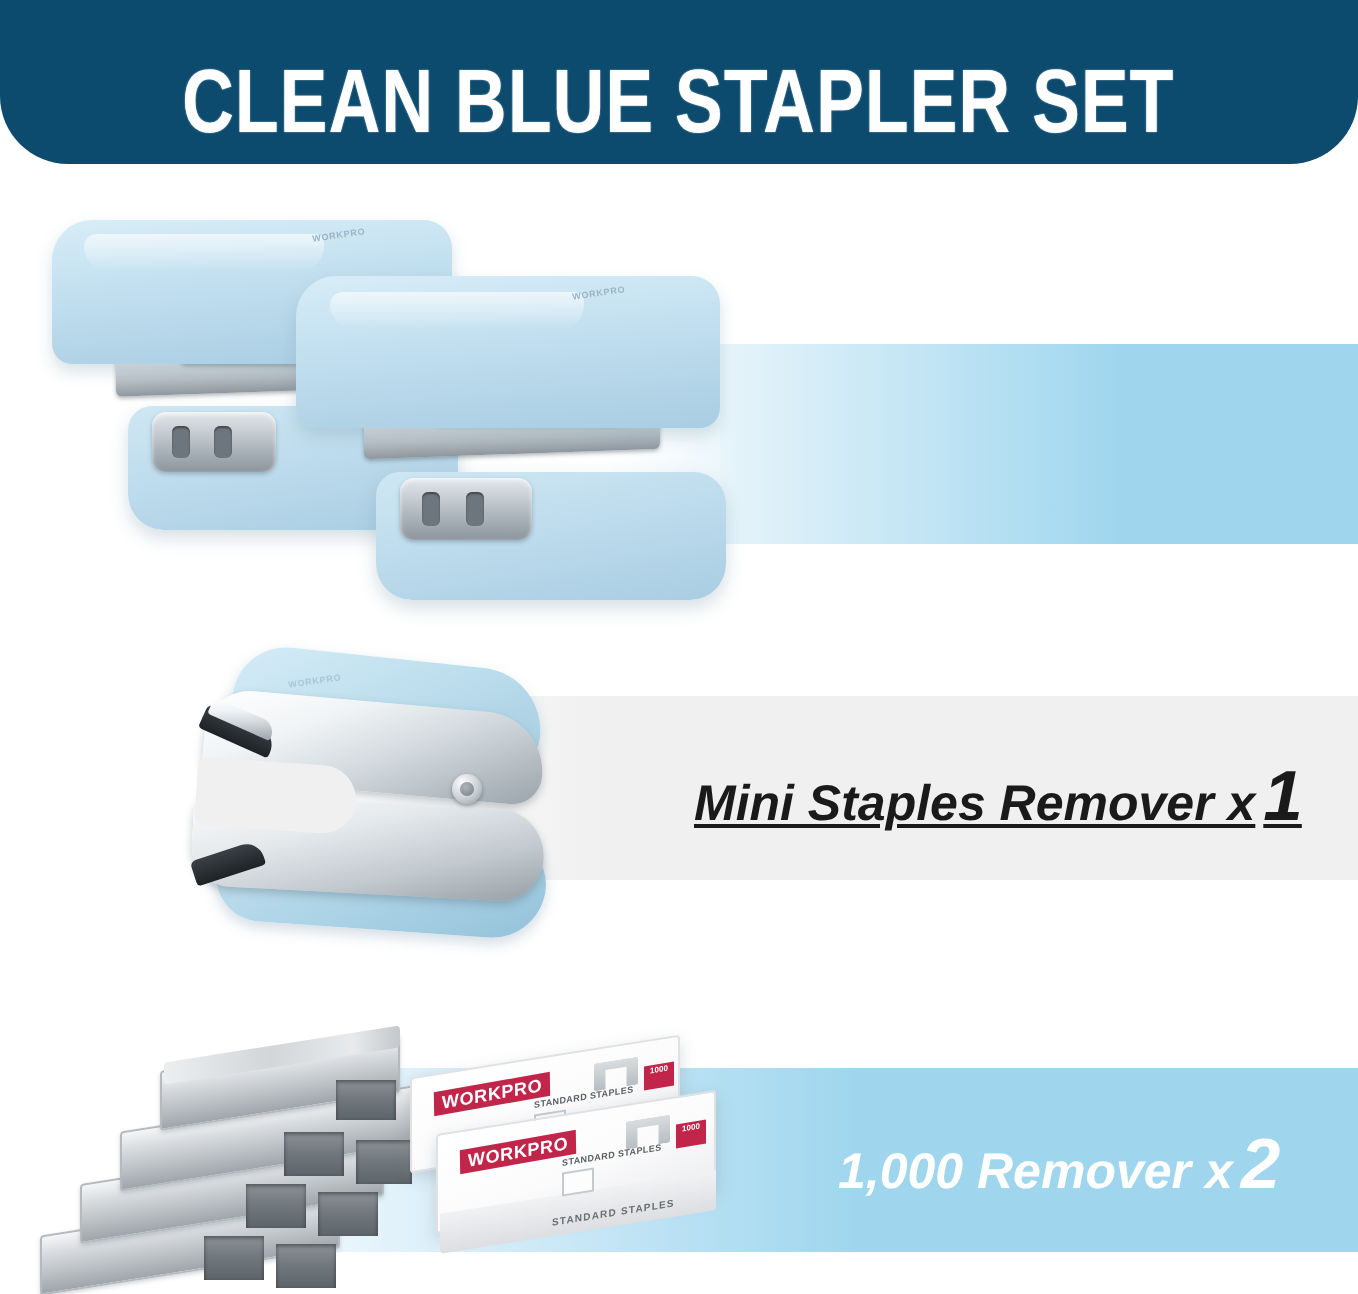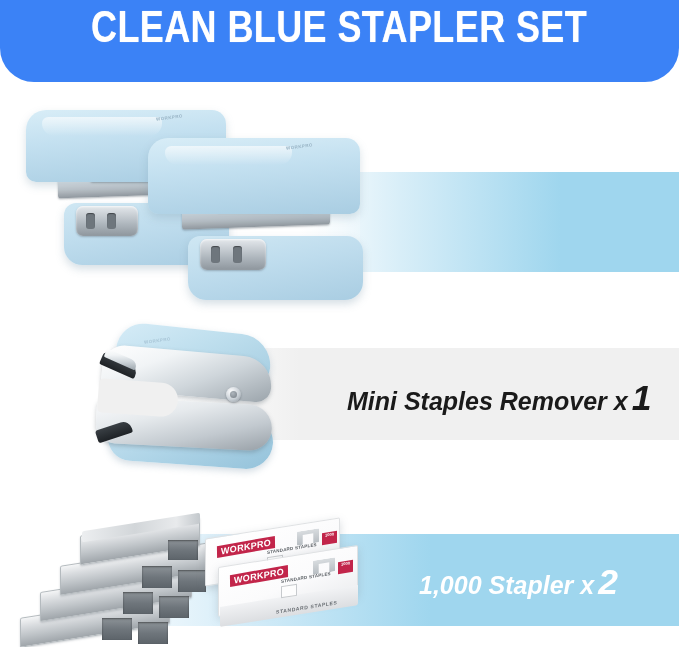--- a/index.html
+++ b/index.html
@@ -19,27 +19,27 @@
     background: #ffffff;
   }
 
   
   .banner {
     position: absolute;
     left: 0;
     top: 0;
     width: 679px;
     height: 82px;
-    background: #3b82f6;
+    background: #0c4a6e;
     border-bottom-left-radius: 34px;
     border-bottom-right-radius: 34px;
     display: flex;
     align-items: flex-start;
     justify-content: center;
-    padding-top: 4px;
+    padding-top: 28px;
   }
   .banner-title {
     color: #ffffff;
     font-family: "Liberation Sans Narrow", "Liberation Sans", sans-serif;
     font-size: 45px;
     font-weight: bold;
     letter-spacing: 0.5px;
     line-height: 1;
     transform: scaleX(0.80);
     transform-origin: center top;
@@ -106,21 +106,21 @@
     font-size: 1.42em;
     font-style: italic;
     font-weight: bold;
     margin-left: 4px;
     letter-spacing: -0.5px;
   }
   .t-white { color: #ffffff; }
   .t-black { color: #1a1a1a; }
 
   .label-1 { position: absolute; left: 419px; top: 205px; font-size: 25px; }
-  .label-2 { position: absolute; left: 347px; top: 381px; font-size: 25px; }
+  .label-2 { position: absolute; left: 347px; top: 381px; font-size: 25px; text-decoration: underline; }
   .label-3 { position: absolute; left: 419px; top: 565px; font-size: 25px; }
 
   
   .stapler { position: absolute; }
   .stapler-base {
     position: absolute;
     background: linear-gradient(170deg, #cfe7f3 0%, #bedced 45%, #a9cde2 100%);
     border-radius: 12px 16px 18px 18px;
     box-shadow: 0 4px 9px rgba(120,150,170,0.30);
   }
@@ -339,21 +339,21 @@
                 border-radius:3px 9px 2px 2px; transform:rotate(24deg); box-shadow:none;"></div>
 
     <div class="rem-pivot" style="left:148px; top:62px;"></div>
 
     <div class="brandmark" style="left:66px; top:13px; color:#a9c6d7;">WORKPRO</div>
   </div>
 
   <div class="band band-blue-2"></div>
 
   <div class="band-text label-3 t-white">
-    <span>1,000 Stapler x</span><span class="qty">2</span>
+    <span>1,000 Remover x</span><span class="qty">2</span>
   </div>
 
   <div style="position:absolute; left:20px; top:518px; width:190px; height:125px;">
 
     <div class="strip" style="left:0px; top:88px; width:150px; height:30px; transform:skewY(-9deg);"></div>
     <div class="strip-hollow" style="left:82px; top:100px; width:30px; height:22px;"></div>
     <div class="strip-hollow" style="left:118px; top:104px; width:30px; height:22px;"></div>
 
     <div class="strip" style="left:20px; top:62px; width:152px; height:30px; transform:skewY(-9deg);"></div>
     <div class="strip-hollow" style="left:103px; top:74px; width:30px; height:22px;"></div>

